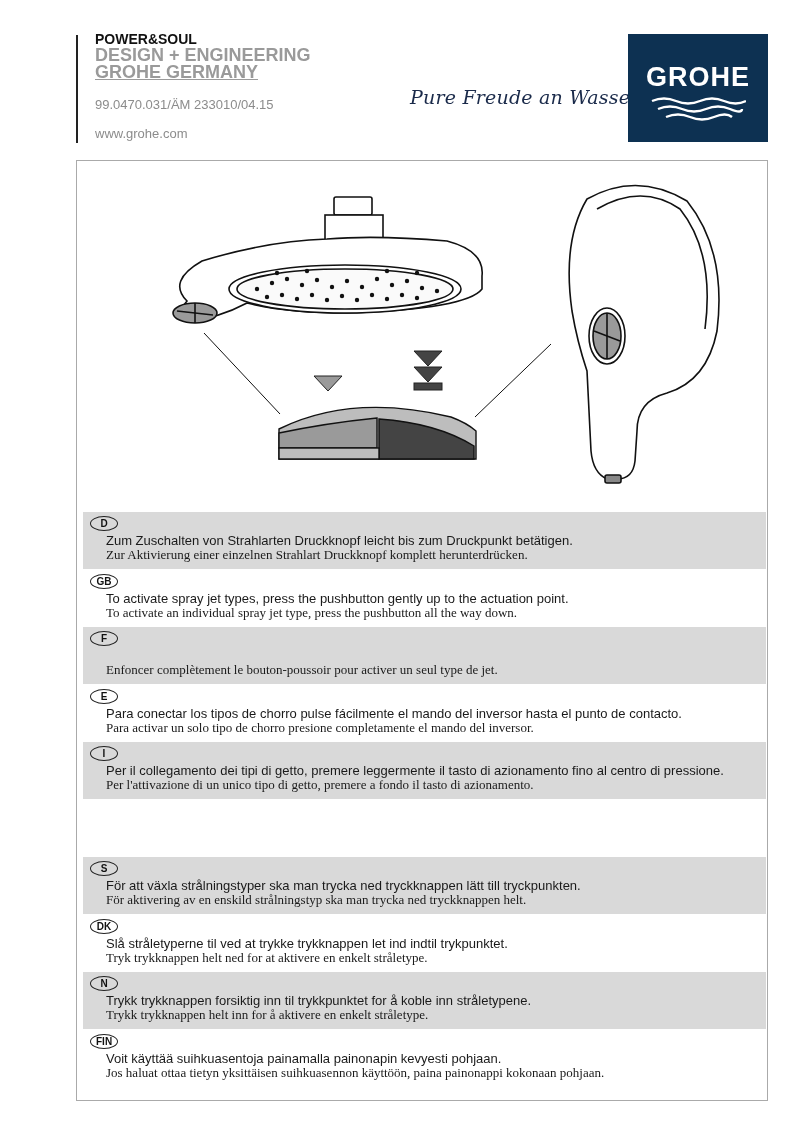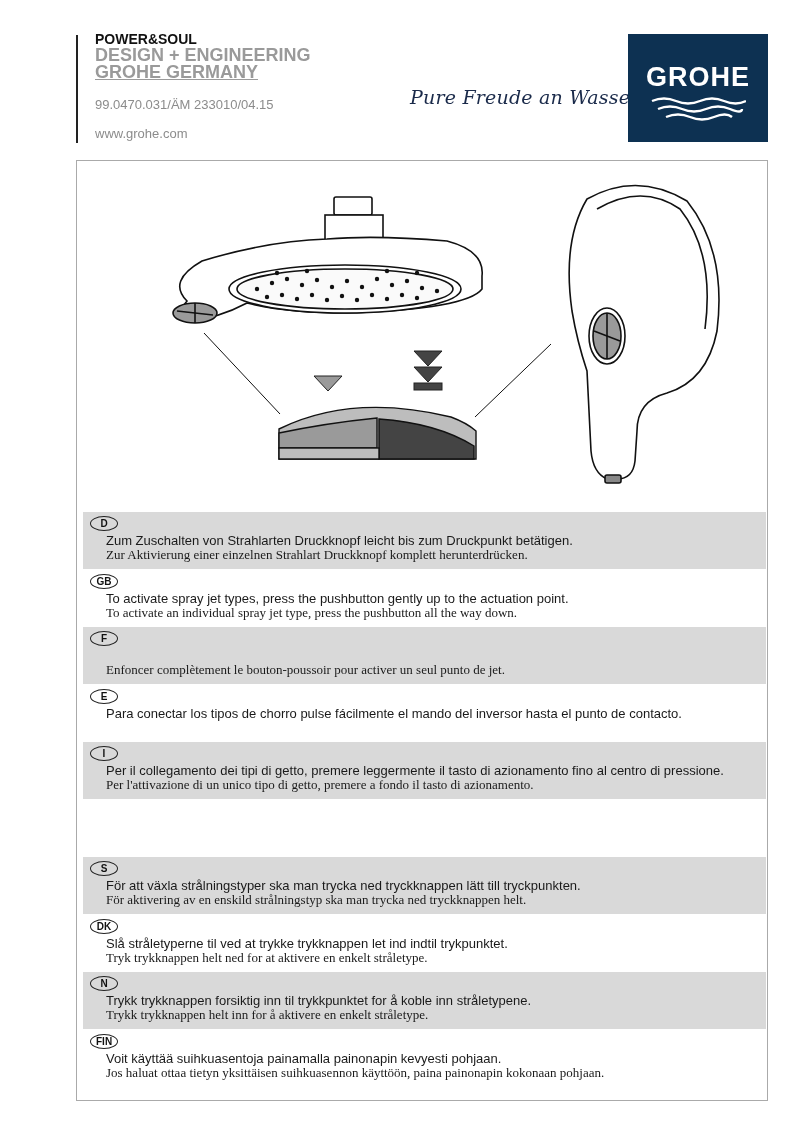--- a/index.html
+++ b/index.html
@@ -129,25 +129,26 @@
     <div class="line l1">Zum Zuschalten von Strahlarten Druckknopf leicht bis zum Druckpunkt betätigen.</div>
     <div class="line l2">Zur Aktivierung einer einzelnen Strahlart Druckknopf komplett herunterdrücken.</div>
   </div>
   <div class="lang" style="top:409px">
     <div class="badge">GB</div>
     <div class="line l1">To activate spray jet types, press the pushbutton gently up to the actuation point.</div>
     <div class="line l2">To activate an individual spray jet type, press the pushbutton all the way down.</div>
   </div>
   <div class="lang gray" style="top:466px">
     <div class="badge">F</div>
-    <div class="line l2">Enfoncer complètement le bouton-poussoir pour activer un seul punto de jet.</div>
+    <div class="line l2">Enfoncer complètement le bouton-poussoir pour activer un seul type de jet.</div>
   </div>
   <div class="lang" style="top:524px">
     <div class="badge">E</div>
     <div class="line l1">Para conectar los tipos de chorro pulse fácilmente el mando del inversor hasta el punto de contacto.</div>
+    <div class="line l2">Para activar un solo tipo de chorro presione completamente el mando del inversor.</div>
   </div>
   <div class="lang gray" style="top:581px">
     <div class="badge">I</div>
     <div class="line l2">Per l'attivazione di un unico tipo di getto, premere a fondo il tasto di azionamento.</div>
     <div class="line l1">Per il collegamento dei tipi di getto, premere leggermente il tasto di azionamento fino al centro di pressione.</div>
   </div>
   <div class="lang gray" style="top:696px">
     <div class="badge">S</div>
     <div class="line l1">För att växla strålningstyper ska man trycka ned tryckknappen lätt till tryckpunkten.</div>
     <div class="line l2">För aktivering av en enskild strålningstyp ska man trycka ned tryckknappen helt.</div>
@@ -158,15 +159,15 @@
     <div class="line l2">Tryk trykknappen helt ned for at aktivere en enkelt stråletype.</div>
   </div>
   <div class="lang gray" style="top:811px">
     <div class="badge">N</div>
     <div class="line l1">Trykk trykknappen forsiktig inn til trykkpunktet for å koble inn stråletypene.</div>
     <div class="line l2">Trykk trykknappen helt inn for å aktivere en enkelt stråletype.</div>
   </div>
   <div class="lang" style="top:869px">
     <div class="badge">FIN</div>
     <div class="line l1">Voit käyttää suihkuasentoja painamalla painonapin kevyesti pohjaan.</div>
-    <div class="line l2">Jos haluat ottaa tietyn yksittäisen suihkuasennon käyttöön, paina painonapin kokonaan pohjaan.</div>
+    <div class="line l2">Jos haluat ottaa tietyn yksittäisen suihkuasennon käyttöön, paina painonappi kokonaan pohjaan.</div>
   </div>
 </div>
 
 </body></html>

